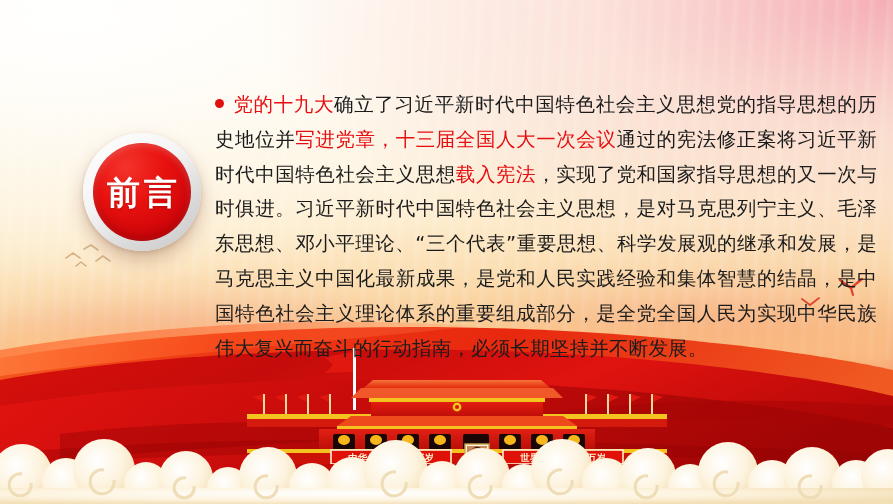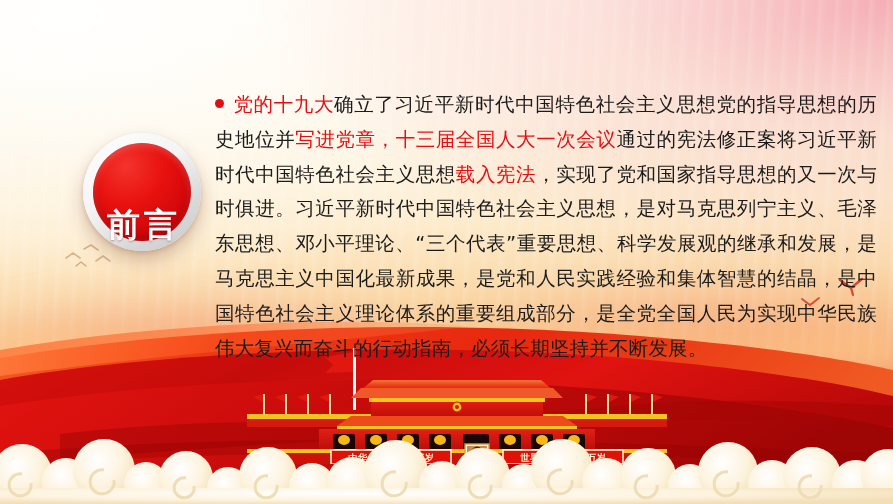--- a/index.html
+++ b/index.html
@@ -71,21 +71,21 @@
   .badge{
     position:absolute;left:83px;top:133px;width:118px;height:118px;border-radius:50%;
     background:linear-gradient(145deg,#ffffff 0%,#f4f4f4 42%,#d9d9d9 72%,#c9c9c9 100%);
     box-shadow:0 9px 18px rgba(120,60,40,.30), 0 2px 4px rgba(120,60,40,.18);
     display:flex;align-items:center;justify-content:center;
   }
   .badge-inner{
     width:98px;height:98px;border-radius:50%;
     background:radial-gradient(circle at 34% 24%, #f4332c 0%, #e8120f 38%, #d1060a 72%, #b80207 100%);
     box-shadow:inset 0 -5px 10px rgba(120,0,0,.35), inset 0 3px 7px rgba(255,255,255,.22);
-    display:flex;align-items:flex-end;justify-content:center;
+    display:flex;align-items:center;justify-content:center;
   }
   .badge-text{
     color:#fff;font-size:33px;font-weight:bold;letter-spacing:4px;
     line-height:1;text-indent:4px;
     font-family:"DejaVu Sans","Liberation Sans",sans-serif;
     text-shadow:0 1px 2px rgba(110,0,0,.35);
   }
 
   
   .copy{

